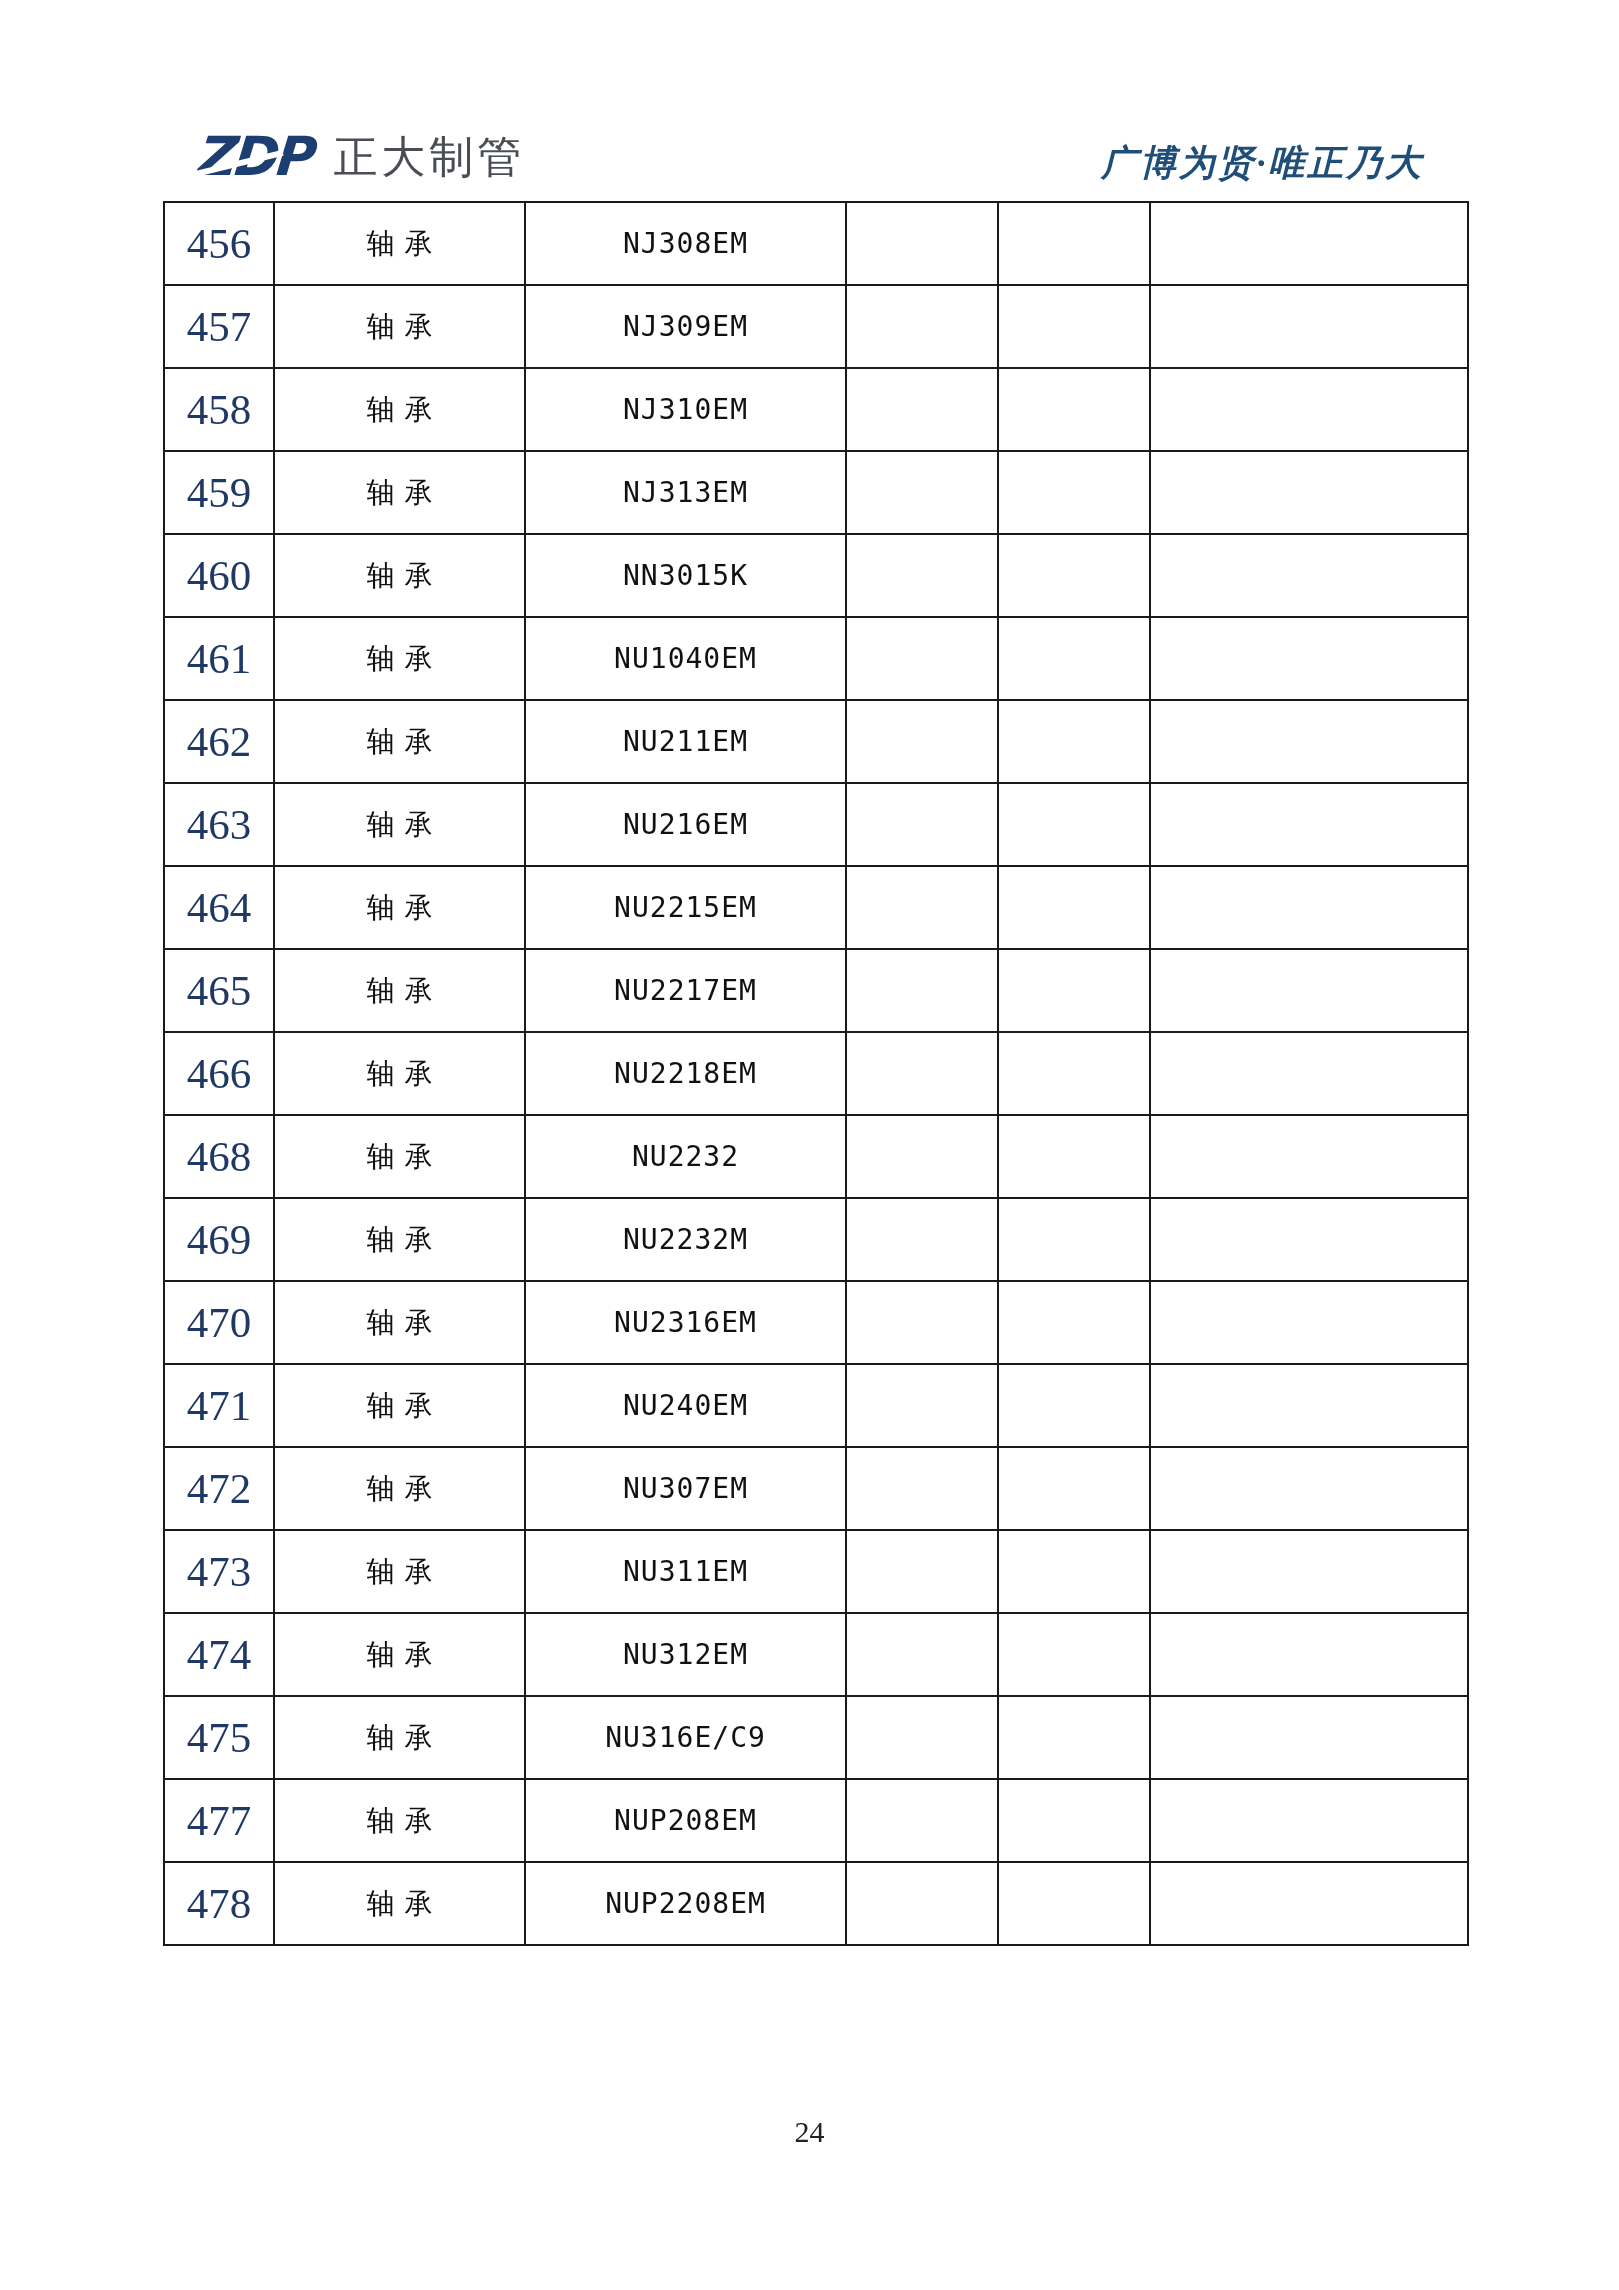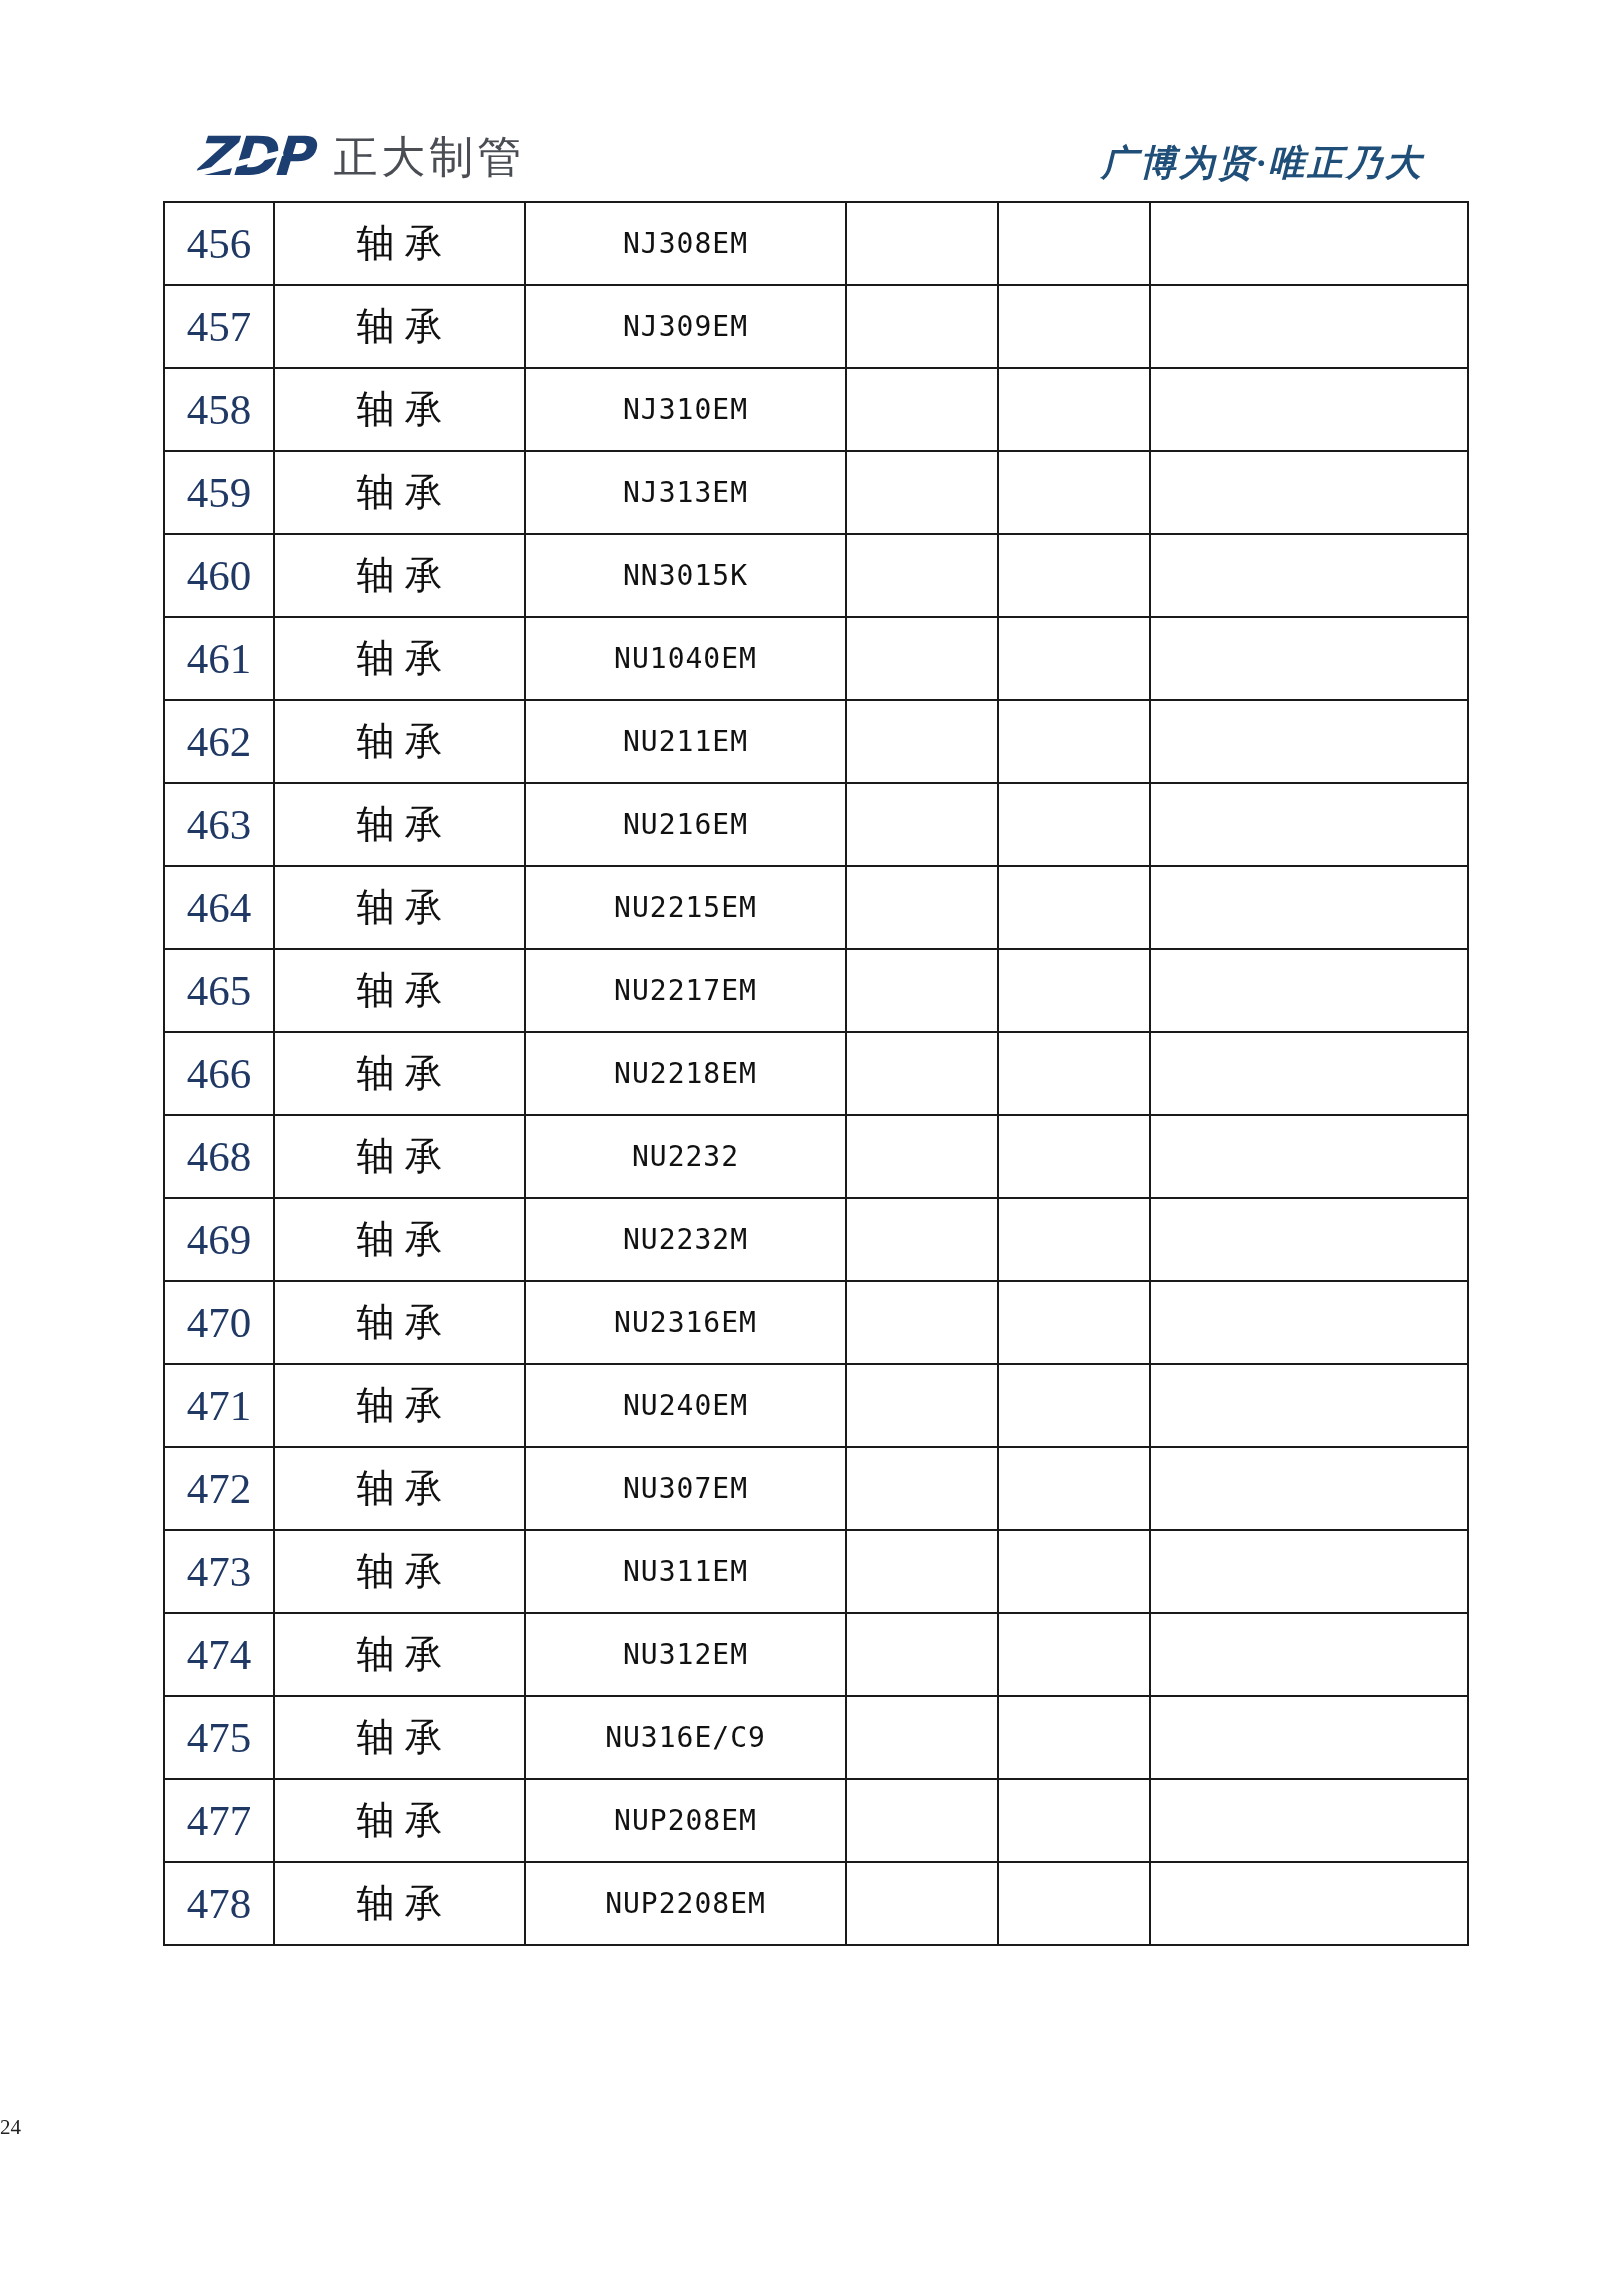--- a/index.html
+++ b/index.html
@@ -92,41 +92,42 @@
     padding: 0;
     overflow: hidden;
   }
   .cell-no {
     font-family: "Liberation Serif", "DejaVu Serif", serif;
     font-size: 43px;
     color: var(--num-blue);
   }
   .cell-category {
     font-family: Liberation Serif, serif;
-    font-size: 38px;
+    font-size: 28px;
     color: var(--text-black);
     letter-spacing: 9.8px;
     text-indent: 9.8px;
   }
   .cell-model {
     font-family: "DejaVu Sans Mono", "Liberation Mono", monospace;
     font-size: 28px;
     color: var(--text-black);
     letter-spacing: 1px;
   }
   .cell-empty { font-size: 27.4px; color: var(--text-black); }
 
   
   .page-number {
     position: absolute;
     left: 0;
     width: 100%;
     top: 2115px;
+    text-align: center;
     font-family: "Liberation Serif", "DejaVu Serif", serif;
-    font-size: 21px;
+    font-size: 30px;
     color: #222222;
   }
 </style>
 </head>
 <body>
 
 <div class="page">
 
   <div class="logo">
     <span class="logo-zdp">

